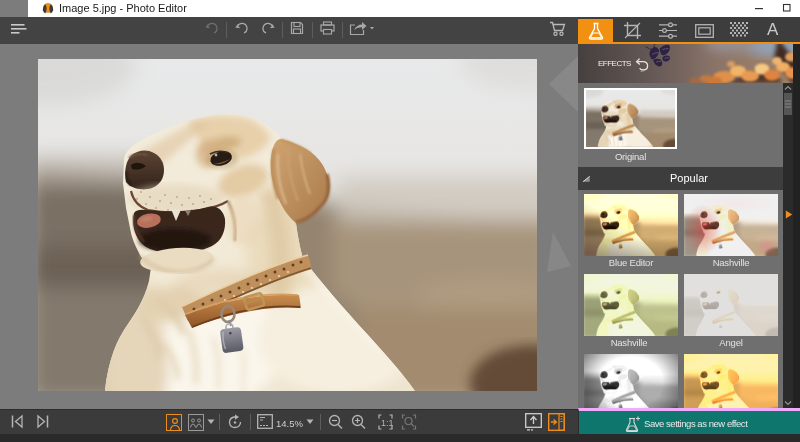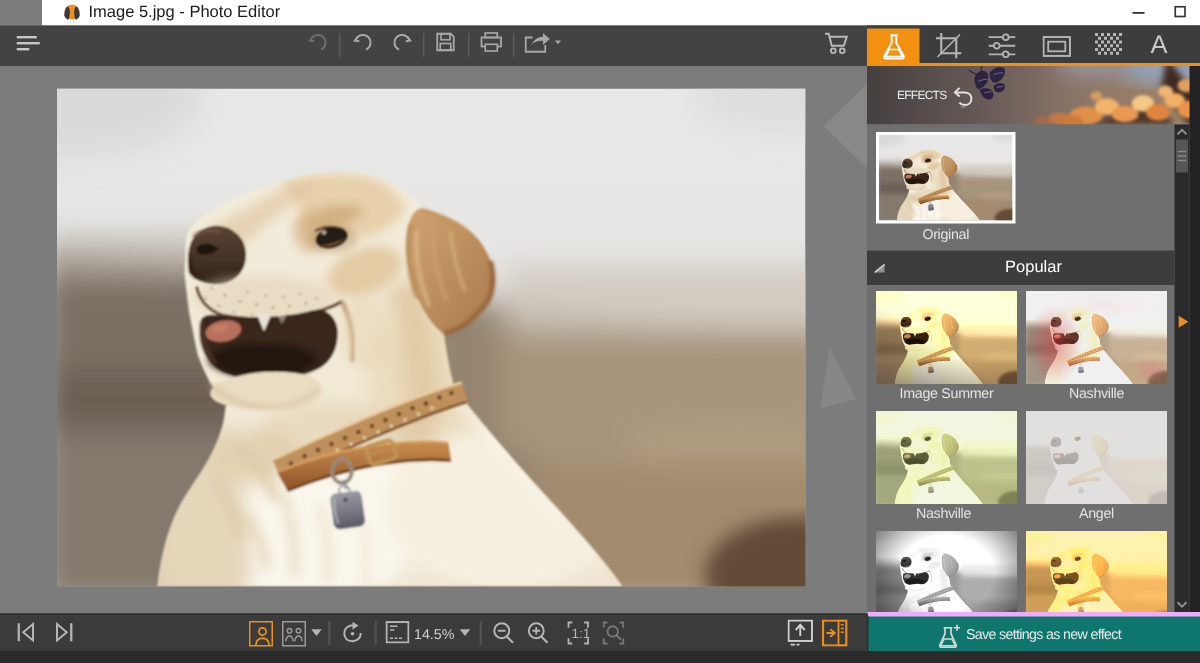--- a/index.html
+++ b/index.html
@@ -221,21 +221,21 @@
             <use href="#dogscene"></use>
           </svg>
         <div class="fx" style="background:linear-gradient(to top right, rgba(55,40,55,.38), rgba(55,40,55,0) 45%),linear-gradient(to top, rgba(70,50,45,.25), rgba(70,50,45,0) 30%)"></div>
       </div>
       <div class="gthumb" style="left:106px;top:111px">
         <svg width="94" height="62" viewBox="0 0 499 332" preserveAspectRatio="none" style="filter:brightness(1.25) saturate(1.05) contrast(.88)">
             <use href="#dogscene"></use>
           </svg>
         <div class="fx" style="background:radial-gradient(closest-side at 20% 58%, rgba(222,55,55,.48), rgba(230,80,80,0)),radial-gradient(closest-side at 88% 85%, rgba(238,115,145,.36), rgba(240,120,150,0)),radial-gradient(closest-side at 55% 15%, rgba(255,200,205,.22), rgba(255,200,205,0))"></div>
       </div>
-      <div class="thumblabel" style="left:6px;top:174px;width:94px;">Image Summer</div>
+      <div class="thumblabel" style="left:6px;top:174px;width:94px;">Blue Editor</div>
       <div class="thumblabel" style="left:106px;top:174px;width:94px;">Nashville</div>
       <div class="gthumb" style="left:6px;top:191px">
         <svg width="94" height="62" viewBox="0 0 499 332" preserveAspectRatio="none" style="filter:sepia(.38) hue-rotate(26deg) brightness(1.12) saturate(.95)">
             <use href="#dogscene"></use>
           </svg>
         <div class="fx" style="background:rgba(205,220,135,.26)"></div>
       </div>
       <div class="gthumb" style="left:106px;top:191px">
         <svg width="94" height="62" viewBox="0 0 499 332" preserveAspectRatio="none" style="filter:brightness(1.5) contrast(.52) saturate(.78)">
             <use href="#dogscene"></use>

